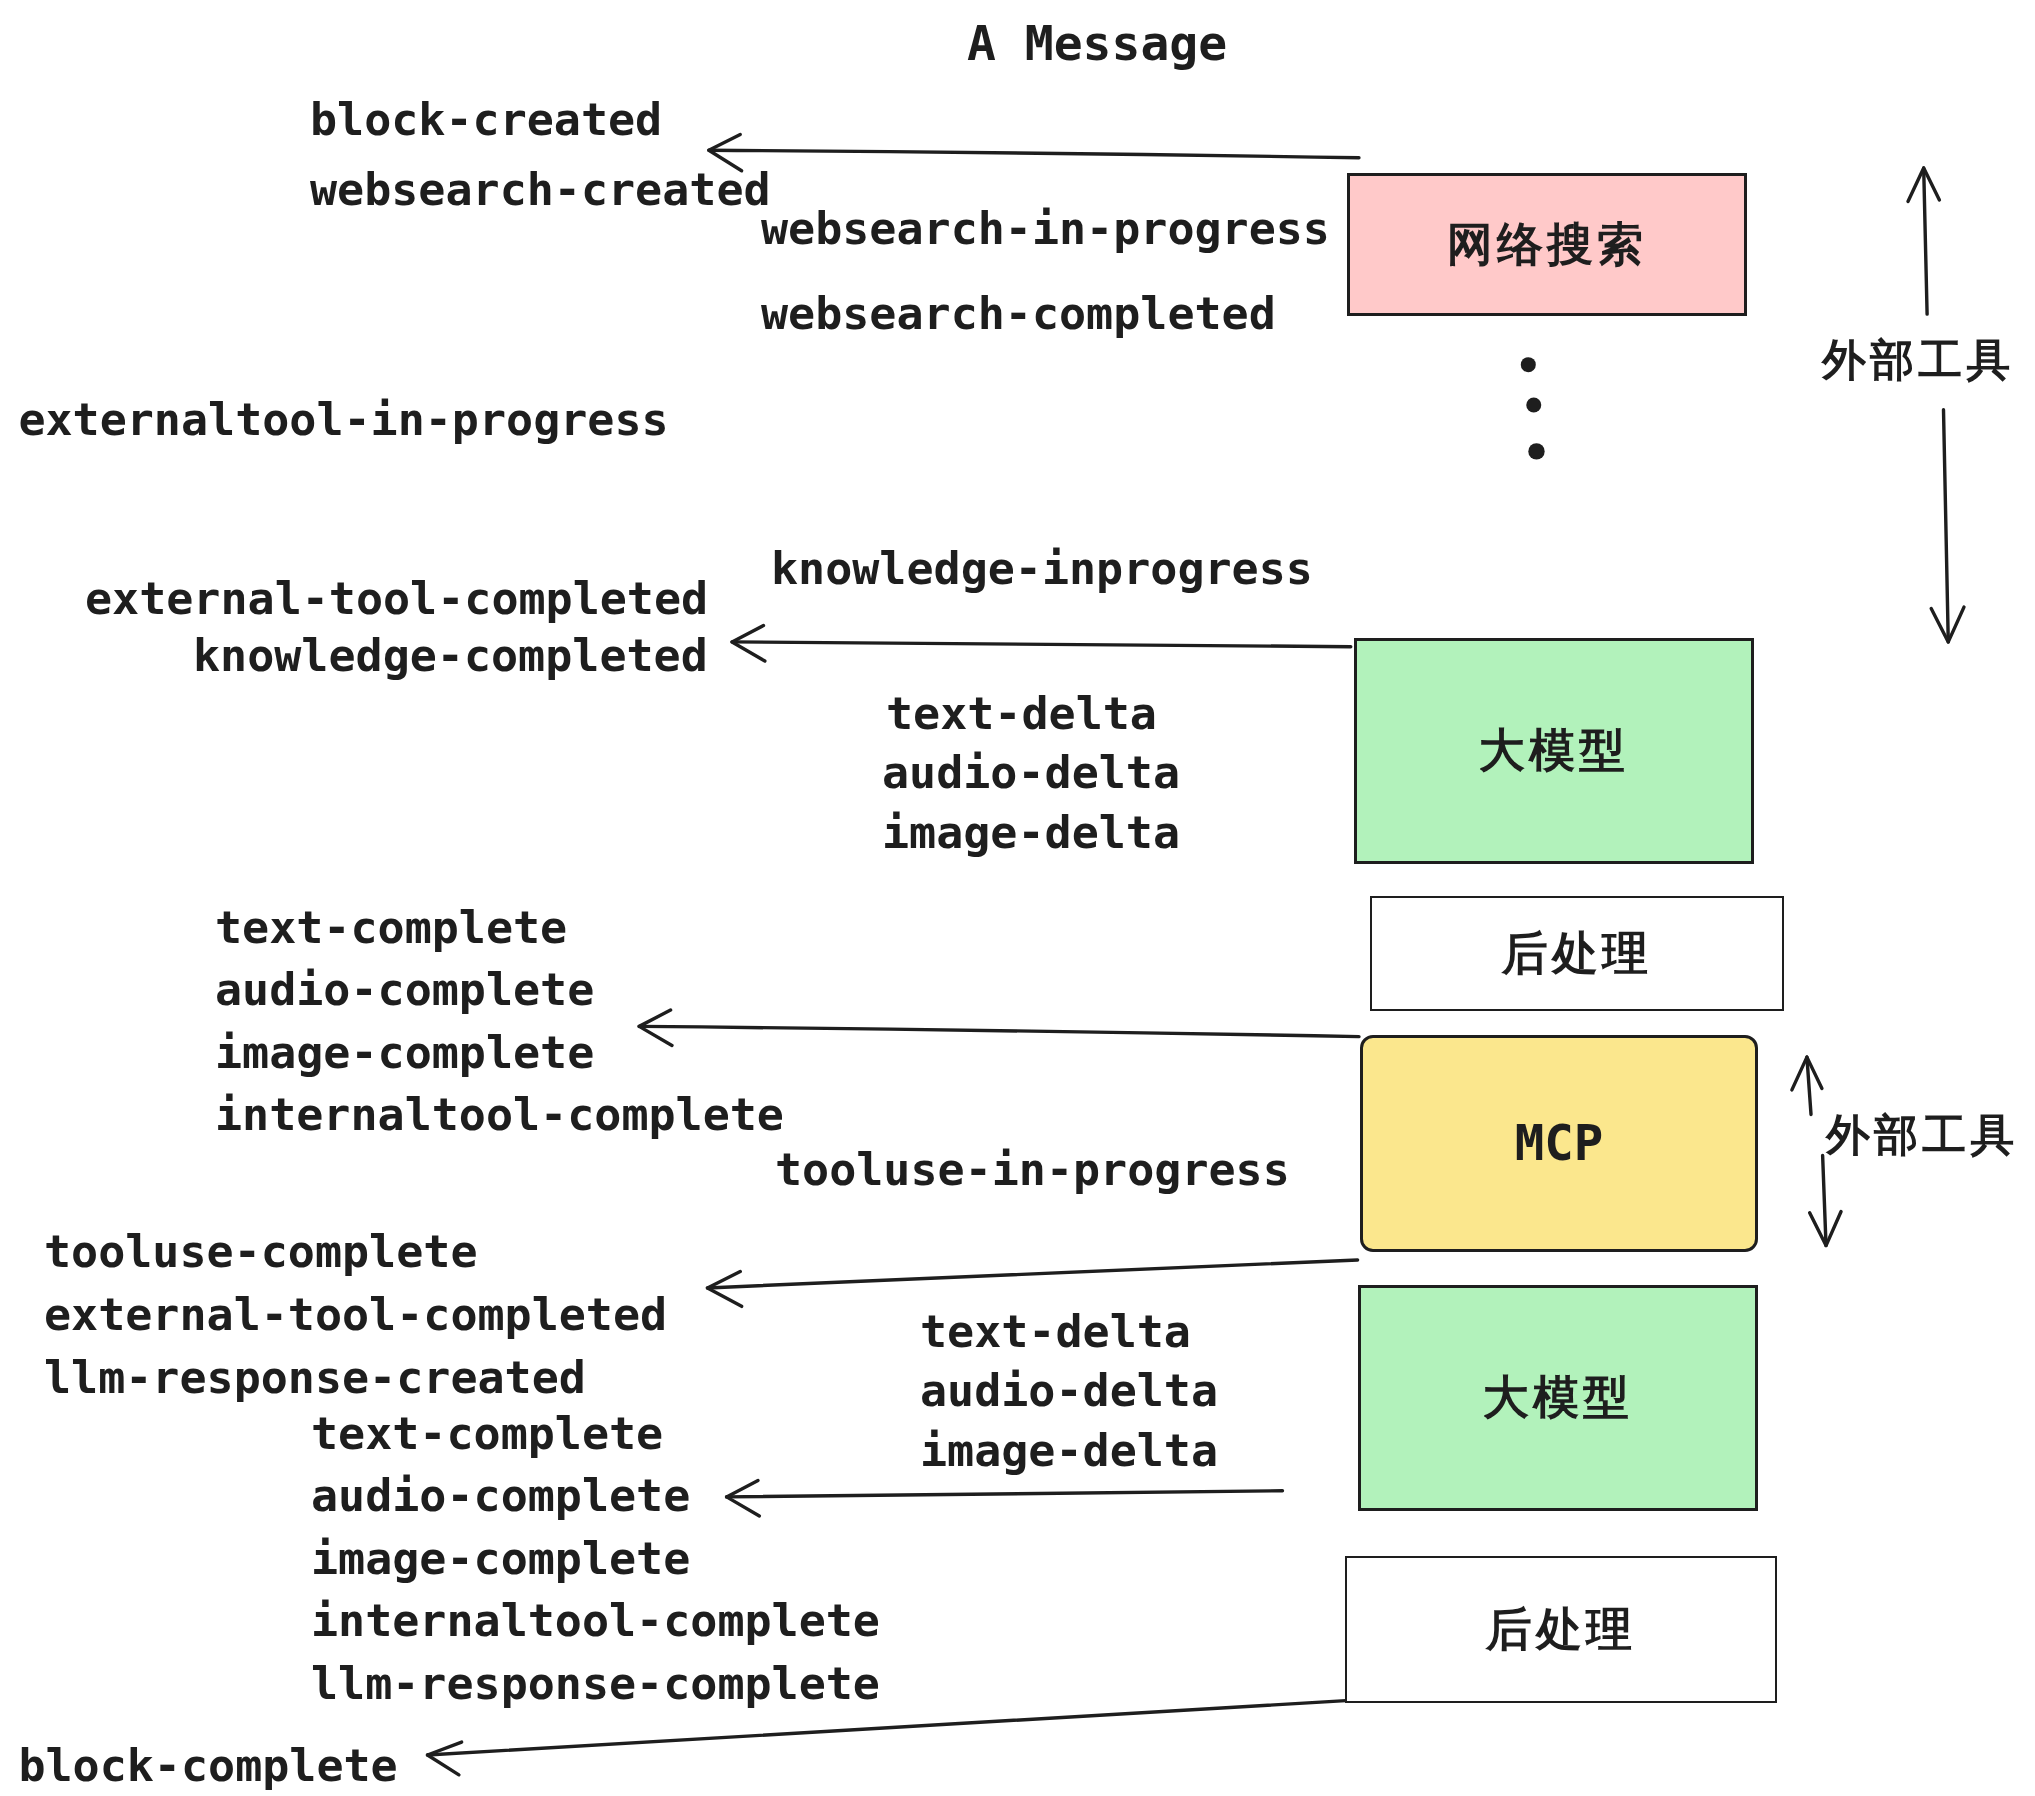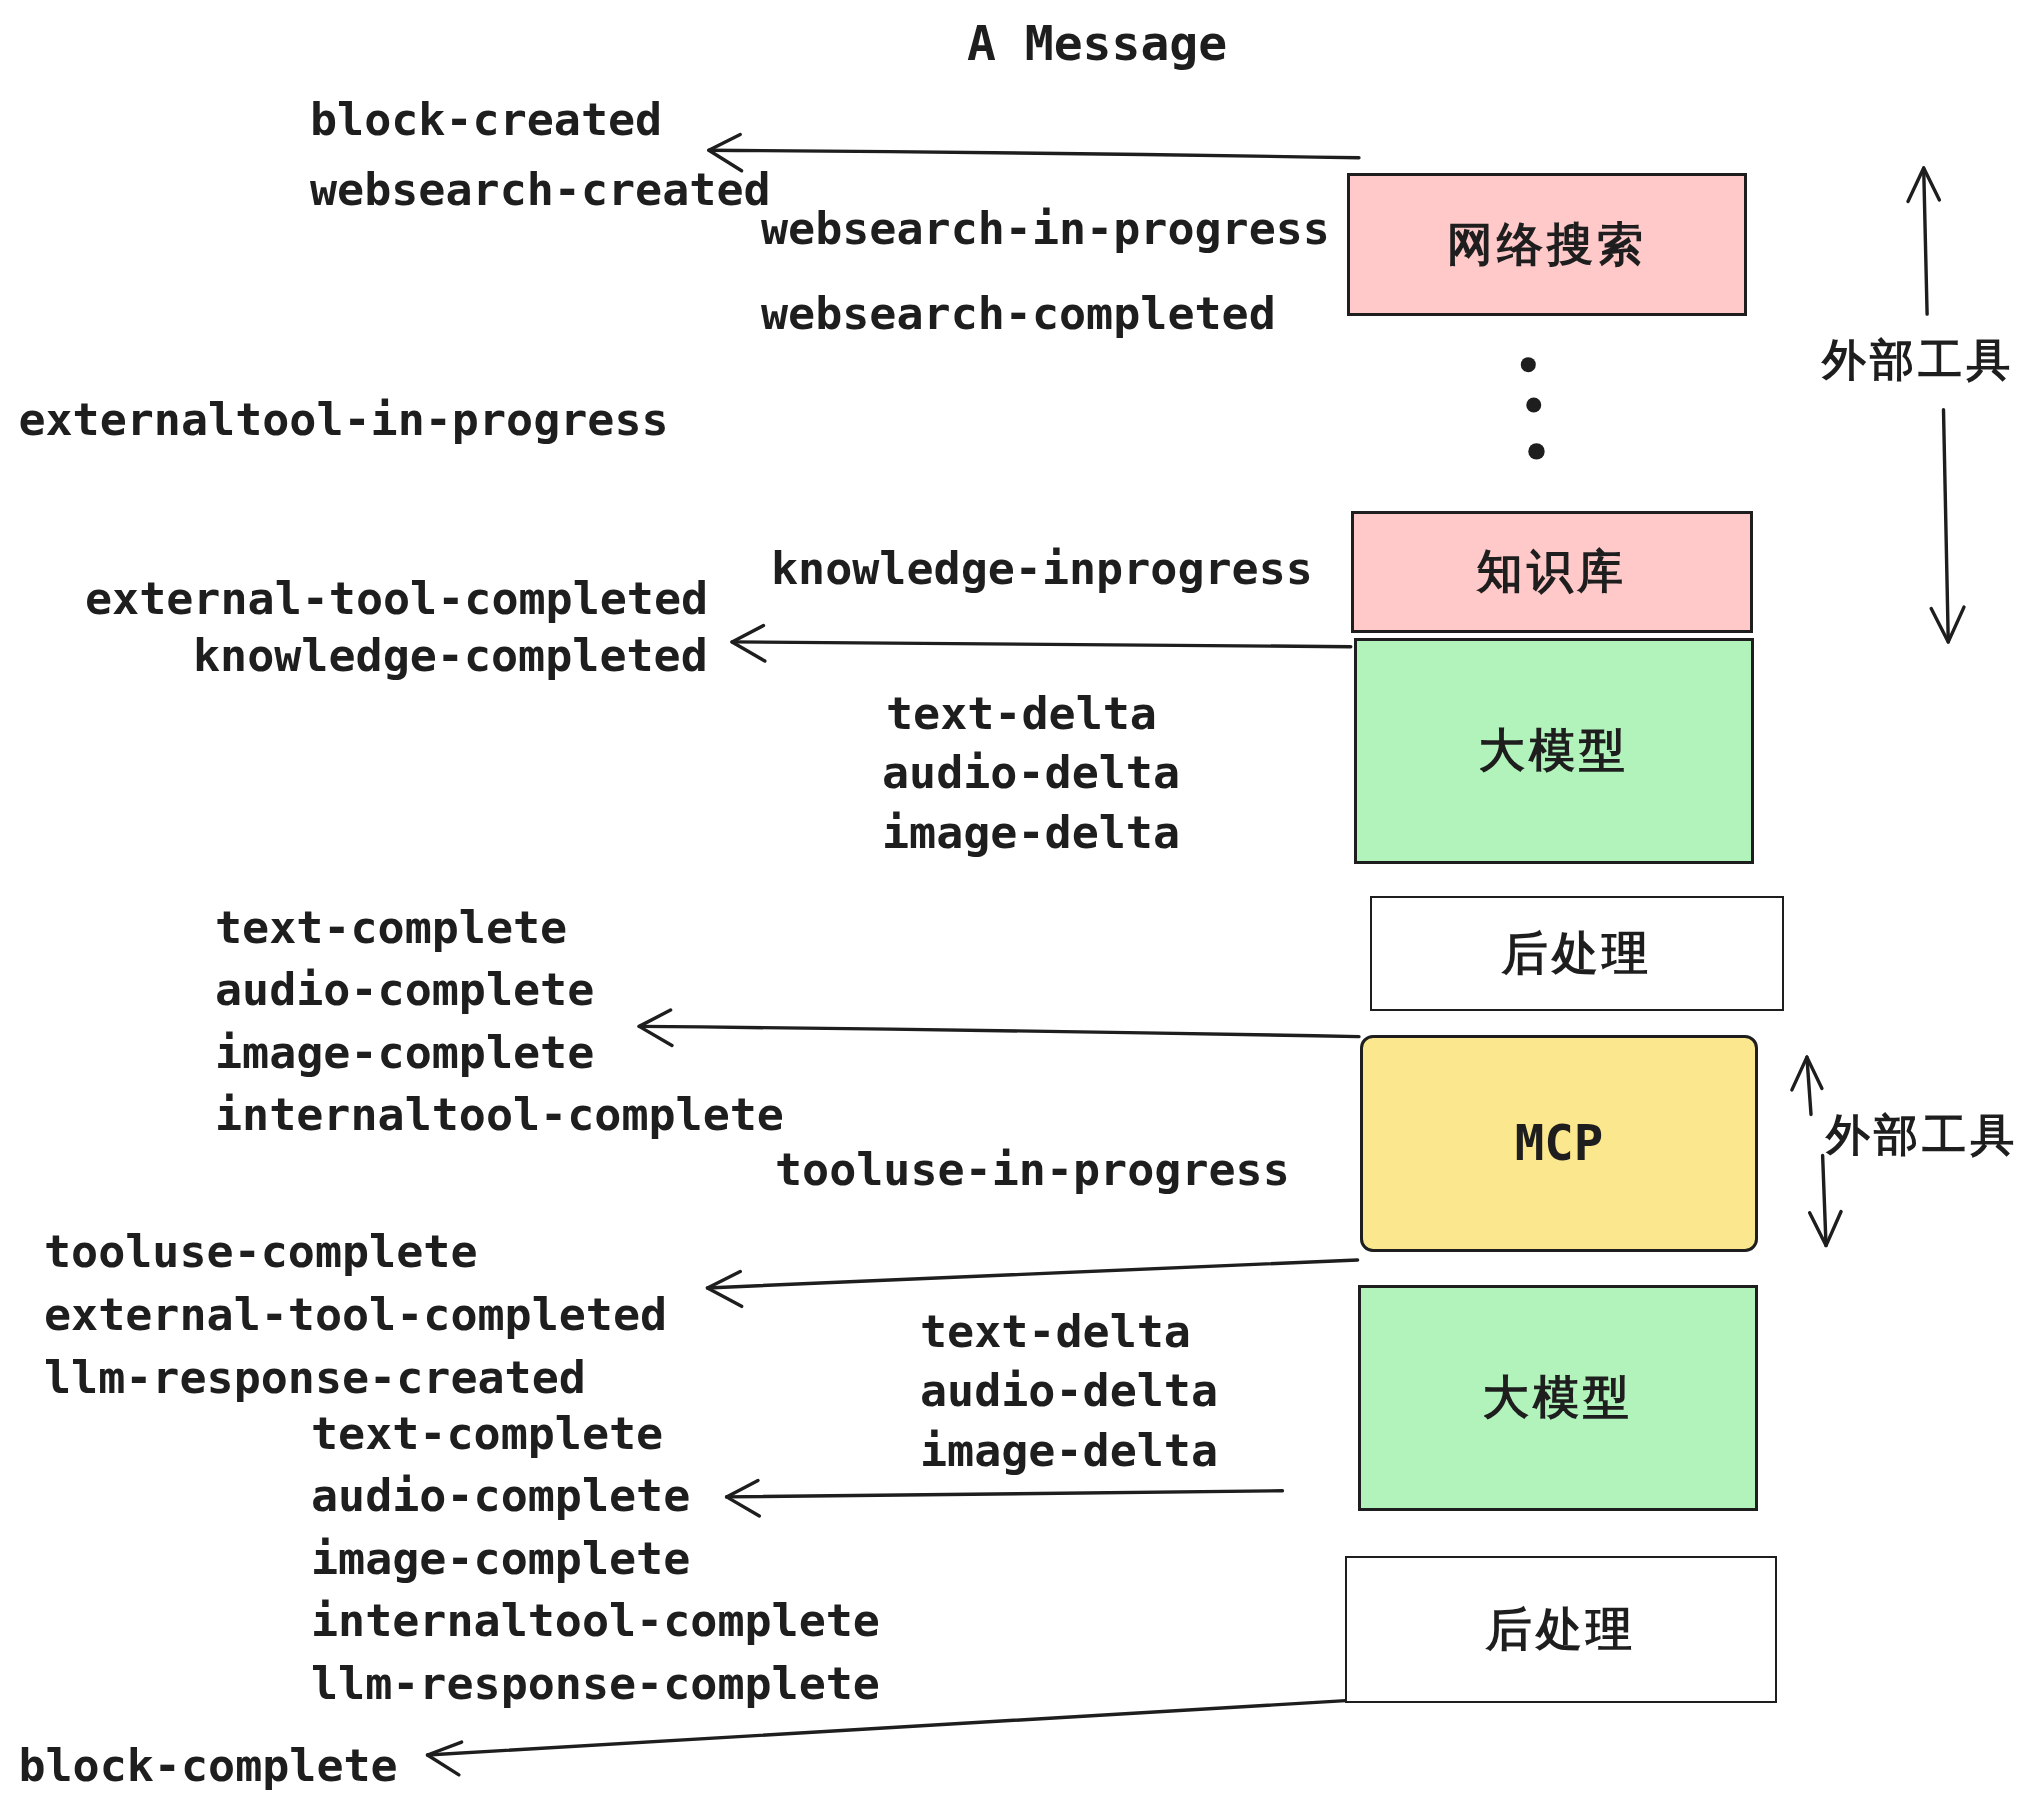--- a/index.html
+++ b/index.html
@@ -137,23 +137,20 @@
   <div class="ev" style="left:311px;top:1535px">image-complete</div>
   <div class="ev" style="left:311px;top:1597px">internaltool-complete</div>
   <div class="ev" style="left:311px;top:1660px">llm-response-complete</div>
 
   <div class="ev" style="left:18.4px;top:1742px">block-complete</div>
 
   <div class="box pink" style="left:1347px;top:173px;width:400px;height:143px">
     <span class="cjk">网络搜索</span>
   </div>
 
-  <div class="box pink" style="left:1351px;top:511px;width:402px;height:122px">
-    <span class="cjk">知识库</span>
-  </div>
 
   <div class="box green" style="left:1354px;top:638px;width:400px;height:226px">
     <span class="cjk">大模型</span>
   </div>
 
   <div class="box whitebg thin" style="left:1370px;top:896px;width:414px;height:115px">
     <span class="cjk">后处理</span>
   </div>
 
   <div class="box yellow" style="left:1360px;top:1035px;width:398px;height:217px">

